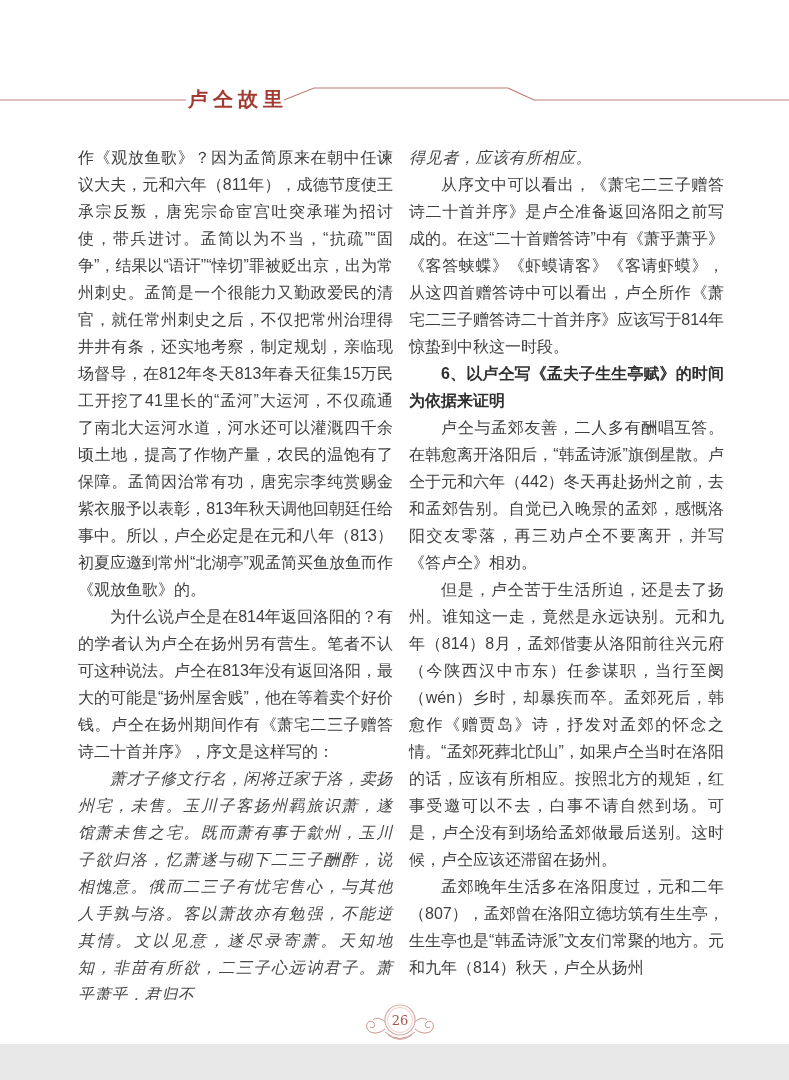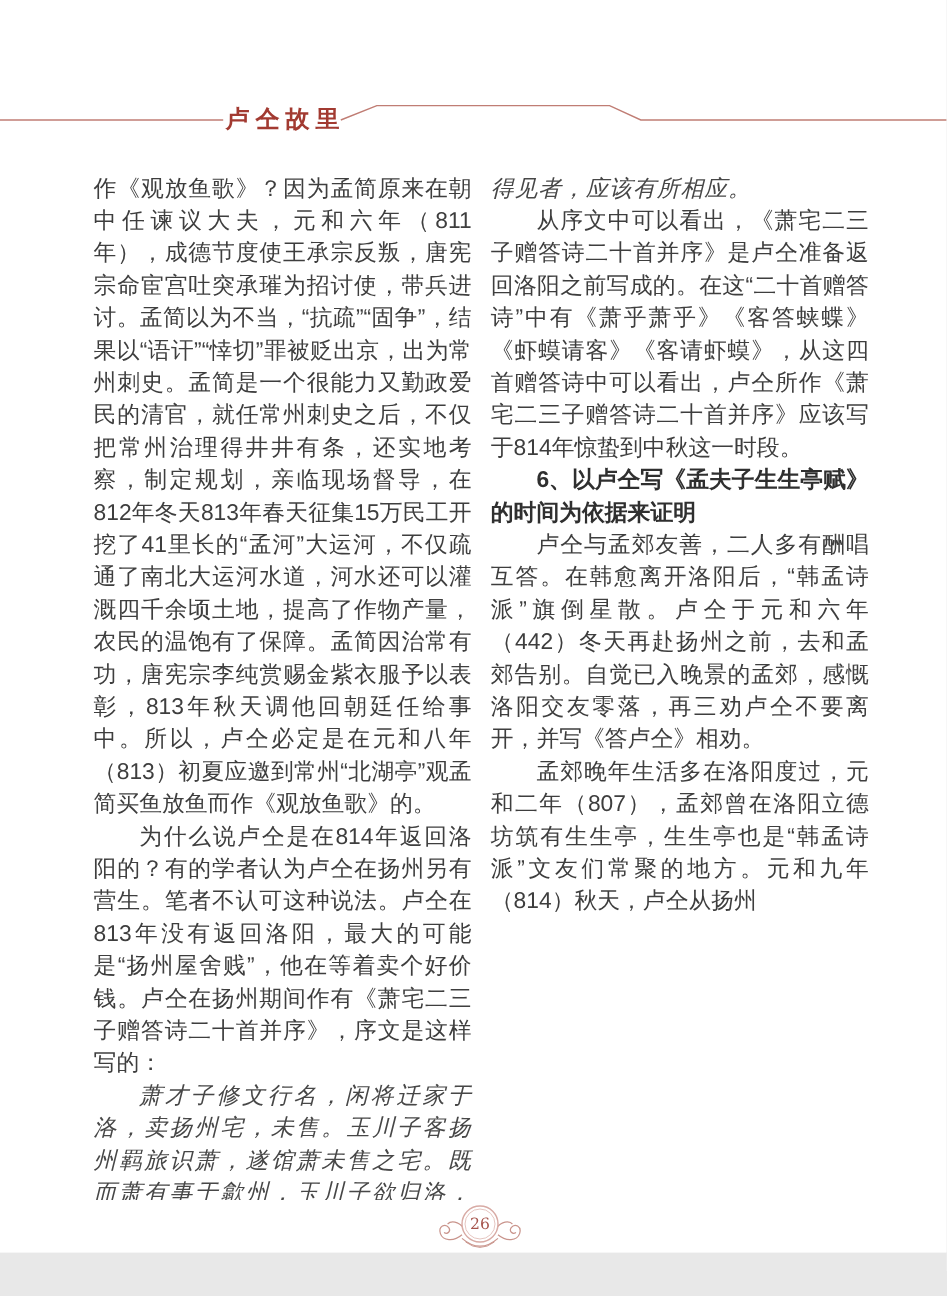--- a/index.html
+++ b/index.html
@@ -22,21 +22,21 @@
     color:#a23a31;white-space:nowrap;
   }
   
   .columns{
     position:absolute;left:78px;top:144px;width:646px;height:856px;
     display:flex;gap:16px;overflow:hidden;
     color:#3e3e3e;
   }
   .col{width:315px;flex:0 0 315px;}
   .para{
-    margin:0;font-size:19px;line-height:27px;
+    margin:0;font-size:16px;line-height:27px;
     text-align:justify;text-justify:inter-character;
   }
   .para.indent{text-indent:2em;}
   .para.quote{
     font-family:"DejaVu Serif","Liberation Serif",serif;
     font-style:italic;letter-spacing:0.04em;color:#474747;
   }
   .para.heading{font-weight:bold;color:#2f2f2f;}
   
   .footer-ornament{
@@ -63,20 +63,21 @@
     <div class="col">
         <p class="para body">作《观放鱼歌》？因为孟简原来在朝中任谏议大夫，元和六年（811年），成德节度使王承宗反叛，唐宪宗命宦宫吐突承璀为招讨使，带兵进讨。孟简以为不当，“抗疏”“固争”，结果以“语讦”“悻切”罪被贬出京，出为常州刺史。孟简是一个很能力又勤政爱民的清官，就任常州刺史之后，不仅把常州治理得井井有条，还实地考察，制定规划，亲临现场督导，在812年冬天813年春天征集15万民工开挖了41里长的“孟河”大运河，不仅疏通了南北大运河水道，河水还可以灌溉四千余顷土地，提高了作物产量，农民的温饱有了保障。孟简因治常有功，唐宪宗李纯赏赐金紫衣服予以表彰，813年秋天调他回朝廷任给事中。所以，卢仝必定是在元和八年（813）初夏应邀到常州“北湖亭”观孟简买鱼放鱼而作《观放鱼歌》的。</p>
         <p class="para body indent">为什么说卢仝是在814年返回洛阳的？有的学者认为卢仝在扬州另有营生。笔者不认可这种说法。卢仝在813年没有返回洛阳，最大的可能是“扬州屋舍贱”，他在等着卖个好价钱。卢仝在扬州期间作有《萧宅二三子赠答诗二十首并序》，序文是这样写的：</p>
         <p class="para quote indent">萧才子修文行名，闲将迁家于洛，卖扬州宅，未售。玉川子客扬州羁旅识萧，遂馆萧未售之宅。既而萧有事于歙州，玉川子欲归洛，忆萧遂与砌下二三子酬酢，说相愧意。俄而二三子有忧宅售心，与其他人手孰与洛。客以萧故亦有勉强，不能逆其情。文以见意，遂尽录寄萧。天知地知，非苗有所欲，二三子心远讷君子。萧乎萧乎，君归不</p>
       </div>
     <div class="col">
         <p class="para quote">得见者，应该有所相应。</p>
         <p class="para body indent">从序文中可以看出，《萧宅二三子赠答诗二十首并序》是卢仝准备返回洛阳之前写成的。在这“二十首赠答诗”中有《萧乎萧乎》《客答蛱蝶》《虾蟆请客》《客请虾蟆》，从这四首赠答诗中可以看出，卢仝所作《萧宅二三子赠答诗二十首并序》应该写于814年惊蛰到中秋这一时段。</p>
         <p class="para heading indent">6、以卢仝写《孟夫子生生亭赋》的时间为依据来证明</p>
         <p class="para body indent">卢仝与孟郊友善，二人多有酬唱互答。在韩愈离开洛阳后，“韩孟诗派”旗倒星散。卢仝于元和六年（442）冬天再赴扬州之前，去和孟郊告别。自觉已入晚景的孟郊，感慨洛阳交友零落，再三劝卢仝不要离开，并写《答卢仝》相劝。</p>
+        <p class="para body indent">但是，卢仝苦于生活所迫，还是去了扬州。谁知这一走，竟然是永远诀别。元和九年（814）8月，孟郊偕妻从洛阳前往兴元府（今陕西汉中市东）任参谋职，当行至阌（wén）乡时，却暴疾而卒。孟郊死后，韩愈作《赠贾岛》诗，抒发对孟郊的怀念之情。“孟郊死葬北邙山”，如果卢仝当时在洛阳的话，应该有所相应。按照北方的规矩，红事受邀可以不去，白事不请自然到场。可是，卢仝没有到场给孟郊做最后送别。这时候，卢仝应该还滞留在扬州。</p>
         <p class="para body indent">孟郊晚年生活多在洛阳度过，元和二年（807），孟郊曾在洛阳立德坊筑有生生亭，生生亭也是“韩孟诗派”文友们常聚的地方。元和九年（814）秋天，卢仝从扬州</p>
       </div>
   </div>
 
   <svg class="footer-ornament" viewBox="0 0 96 58" xmlns="http://www.w3.org/2000/svg">
 
     <g stroke="#c9948c" stroke-width="1" fill="none">
       <path d="M33,31 C26,37 17,36 15,30 C13,24 19,21 22,25 C24,28 21,31 18,29"></path>
       <path d="M34,25 C30,20 24,19 21,22"></path>
       <path d="M63,31 C70,37 79,36 81,30 C83,24 77,21 74,25 C72,28 75,31 78,29"></path>

